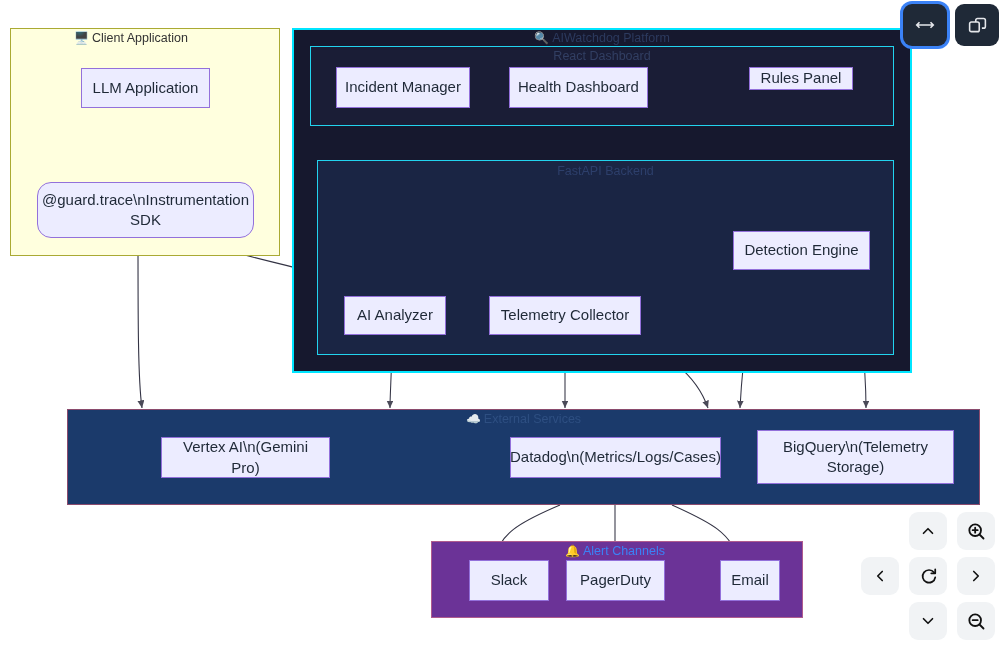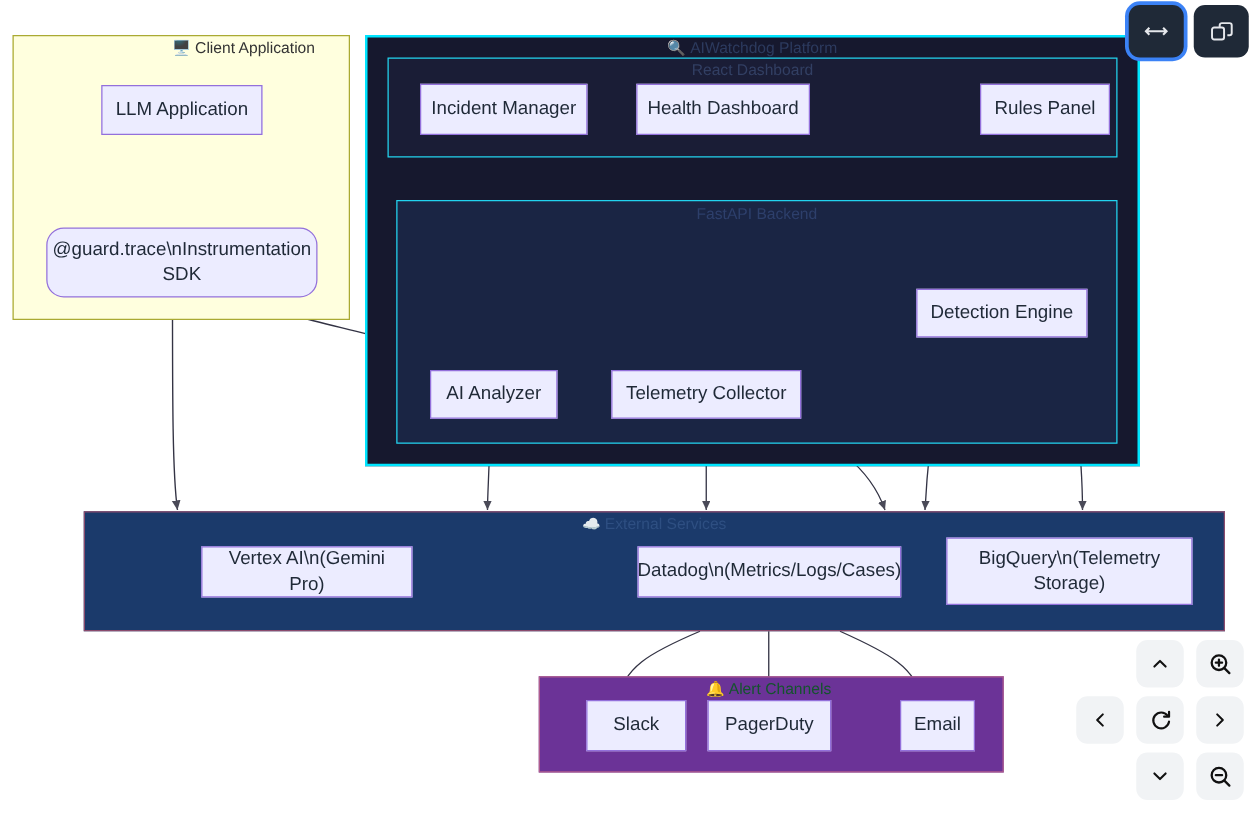--- a/index.html
+++ b/index.html
@@ -32,21 +32,21 @@
   .cluster { position: absolute; z-index: 1; }
   .cluster-label {
     position: absolute; left: 0; right: 0; top: 5px;
     text-align: center; font-size: 12.5px; white-space: nowrap; z-index: 3;
   }
 
   #cl-client {
     background: #ffffde; border: 1px solid #aaaa33;
     left: 10px; top: 28px; width: 270px; height: 228px;
   }
-  #lb-client { color: #333333; top: 31px; left: 10px; width: 242px; text-align: right; }
+  #lb-client { color: #333333; top: 31px; left: 10px; width: 242px; }
 
   #cl-platform {
     background: #16182e; border: 2px solid #00e5ff;
     left: 292px; top: 28px; width: 620px; height: 345px;
   }
   #lb-platform { color: #2c3a5e; top: 31px; left: 292px; width: 620px; }
 
   #cl-react {
     background: #1a1d36; border: 1px solid #22d3ee;
     left: 310px; top: 46px; width: 584px; height: 80px;
@@ -62,21 +62,21 @@
   #cl-external {
     background: #1b3a6b; border: 1px solid #8a4b6d;
     left: 67px; top: 409px; width: 913px; height: 96px;
   }
   #lb-external { color: #2e4f82; top: 412px; left: 67px; width: 913px; }
 
   #cl-alerts {
     background: #6b3397; border: 1px solid #b05c8e;
     left: 431px; top: 541px; width: 372px; height: 77px;
   }
-  #lb-alerts { color: #14532d; top: 544px; left: 431px; width: 368px; text-align: center; }
+  #lb-alerts { color: #3b82f6; top: 544px; left: 431px; width: 368px; text-align: center; }
 
   .cl-emoji { font-size: 12px; margin-right: 3px; }
 
   
   #toolbar { position: absolute; top: 4px; right: 8px; display: flex; gap: 8px; z-index: 20; }
   .tbtn {
     width: 44px; height: 42px; border-radius: 9px;
     background: #1f2937; border: none;
     display: flex; align-items: center; justify-content: center;
     cursor: pointer;
@@ -182,21 +182,21 @@
   </div>
 
   <div class="node" style="left:81px; top:68px; width:129px; height:40px;">LLM Application</div>
 
   <div class="node" style="left:37px; top:182px; width:217px; height:56px;border-radius:14px;">@guard.trace\nInstrumentation SDK</div>
 
   <div class="node" style="left:336px; top:67px; width:134px; height:41px;">Incident Manager</div>
 
   <div class="node" style="left:509px; top:67px; width:139px; height:41px;">Health Dashboard</div>
 
-  <div class="node" style="left:749px; top:67px; width:104px; height:41px;margin-left:35px;">Rules Panel</div>
+  <div class="node" style="left:749px; top:67px; width:104px; height:23px;">Rules Panel</div>
 
   <div class="node" style="left:733px; top:191px; width:137px; height:39px;margin-top:40px;">Detection Engine</div>
 
   <div class="node" style="left:344px; top:296px; width:102px; height:39px;">AI Analyzer</div>
 
   <div class="node" style="left:489px; top:296px; width:152px; height:39px;">Telemetry Collector</div>
 
   <div class="node" style="left:161px; top:437px; width:169px; height:41px;">Vertex AI\n(Gemini Pro)</div>
 
   <div class="node" style="left:510px; top:437px; width:211px; height:41px;">Datadog\n(Metrics/Logs/Cases)</div>

